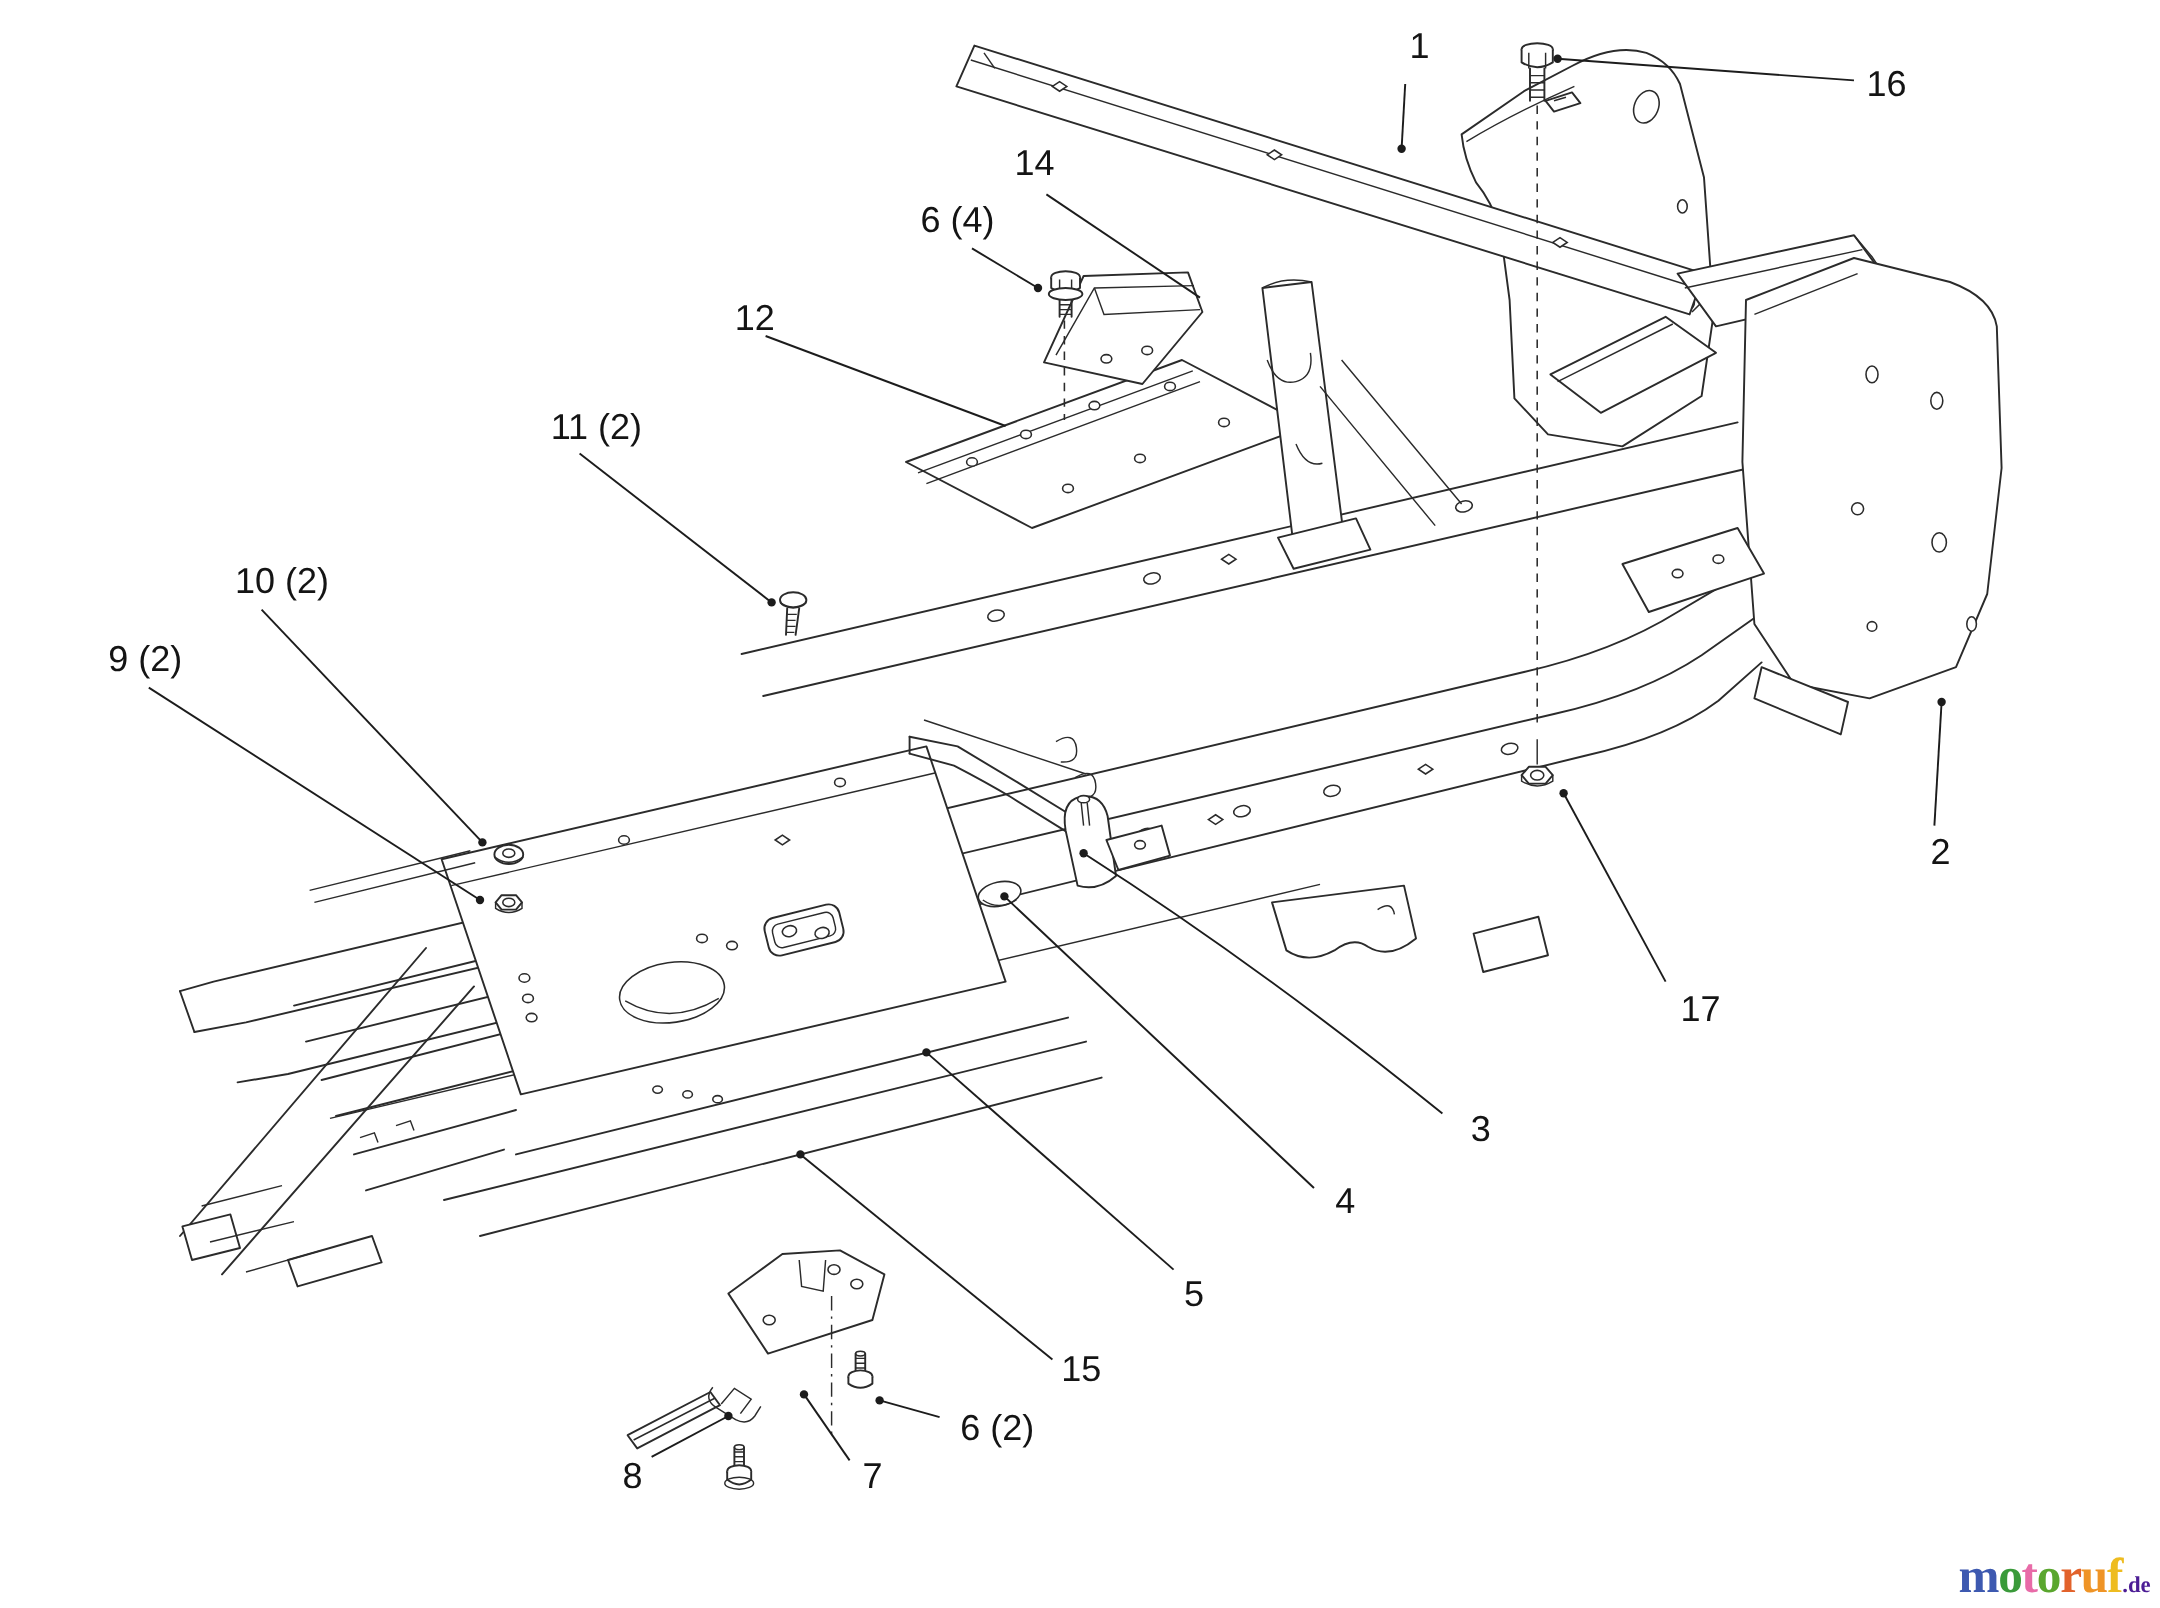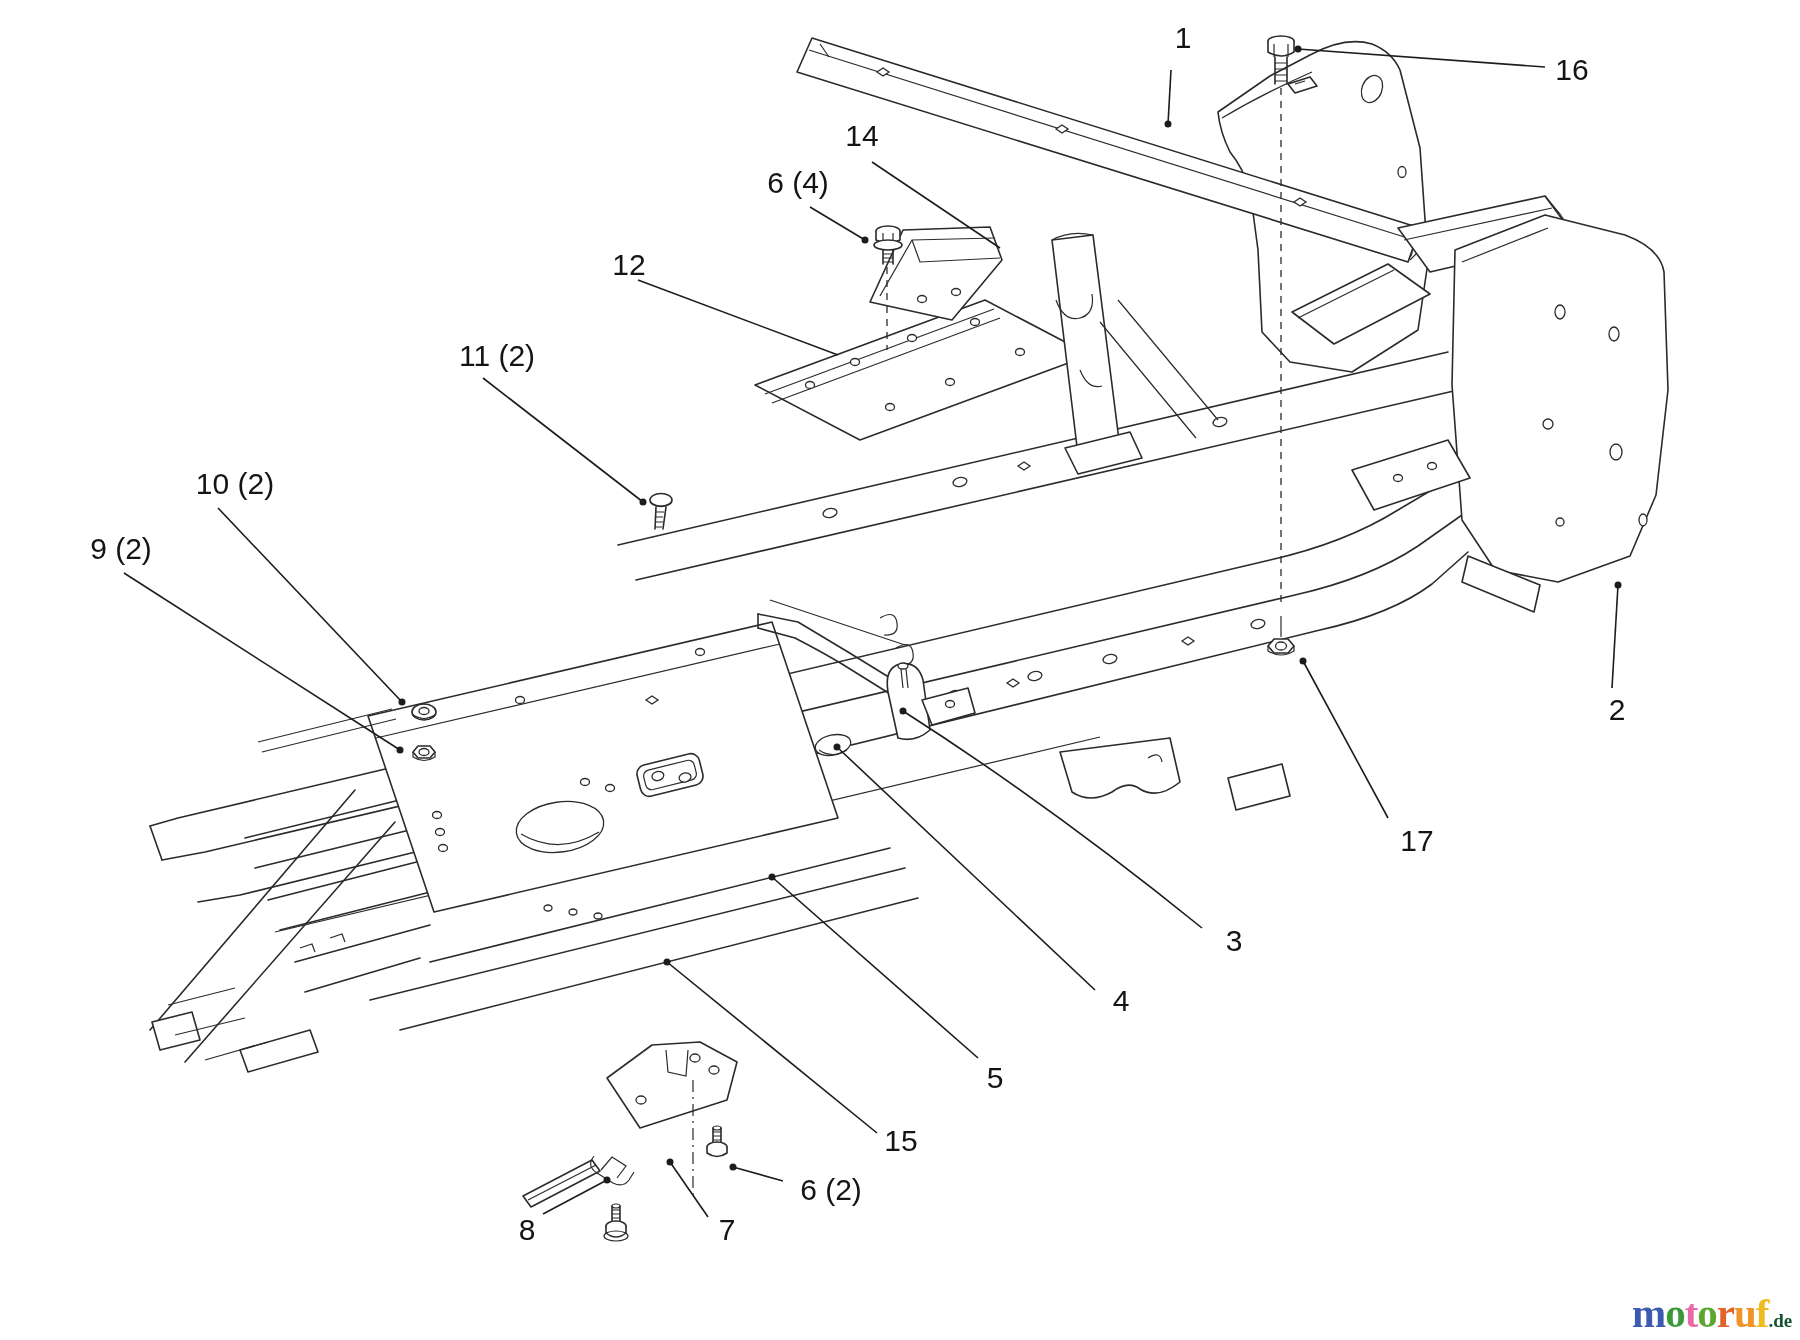--- a/index.html
+++ b/index.html
@@ -317,15 +317,15 @@
     <text class="callout" x="1121" y="1011">4</text>
     <text class="callout" x="995" y="1088">5</text>
     <text class="callout" x="901" y="1151">15</text>
     <text class="callout" x="831" y="1200">6 (2)</text>
     <text class="callout" x="727" y="1240">7</text>
     <text class="callout" x="527" y="1240">8</text>
   </g>
 </svg>
 
 <div id="logo">
-  <span style="color: rgb(61, 89, 176);">m</span><span style="color: rgb(58, 154, 58);">o</span><span style="color: rgb(232, 107, 168);">t</span><span style="color: rgb(90, 166, 46);">o</span><span style="color: rgb(226, 98, 43);">r</span><span style="color: rgb(239, 148, 38);">u</span><span style="color: rgb(238, 188, 32);">f</span><span class="suffix" style="color: #14532d;">.de</span>
+  <span style="color: rgb(61, 89, 176);">m</span><span style="color: rgb(58, 154, 58);">o</span><span style="color: rgb(232, 107, 168);">t</span><span style="color: rgb(90, 166, 46);">o</span><span style="color: rgb(226, 98, 43);">r</span><span style="color: rgb(239, 148, 38);">u</span><span style="color: rgb(238, 188, 32);">f</span><span class="suffix" style="color: #4c1d95;">.de</span>
 </div>
 </div>
 
 </body></html>

